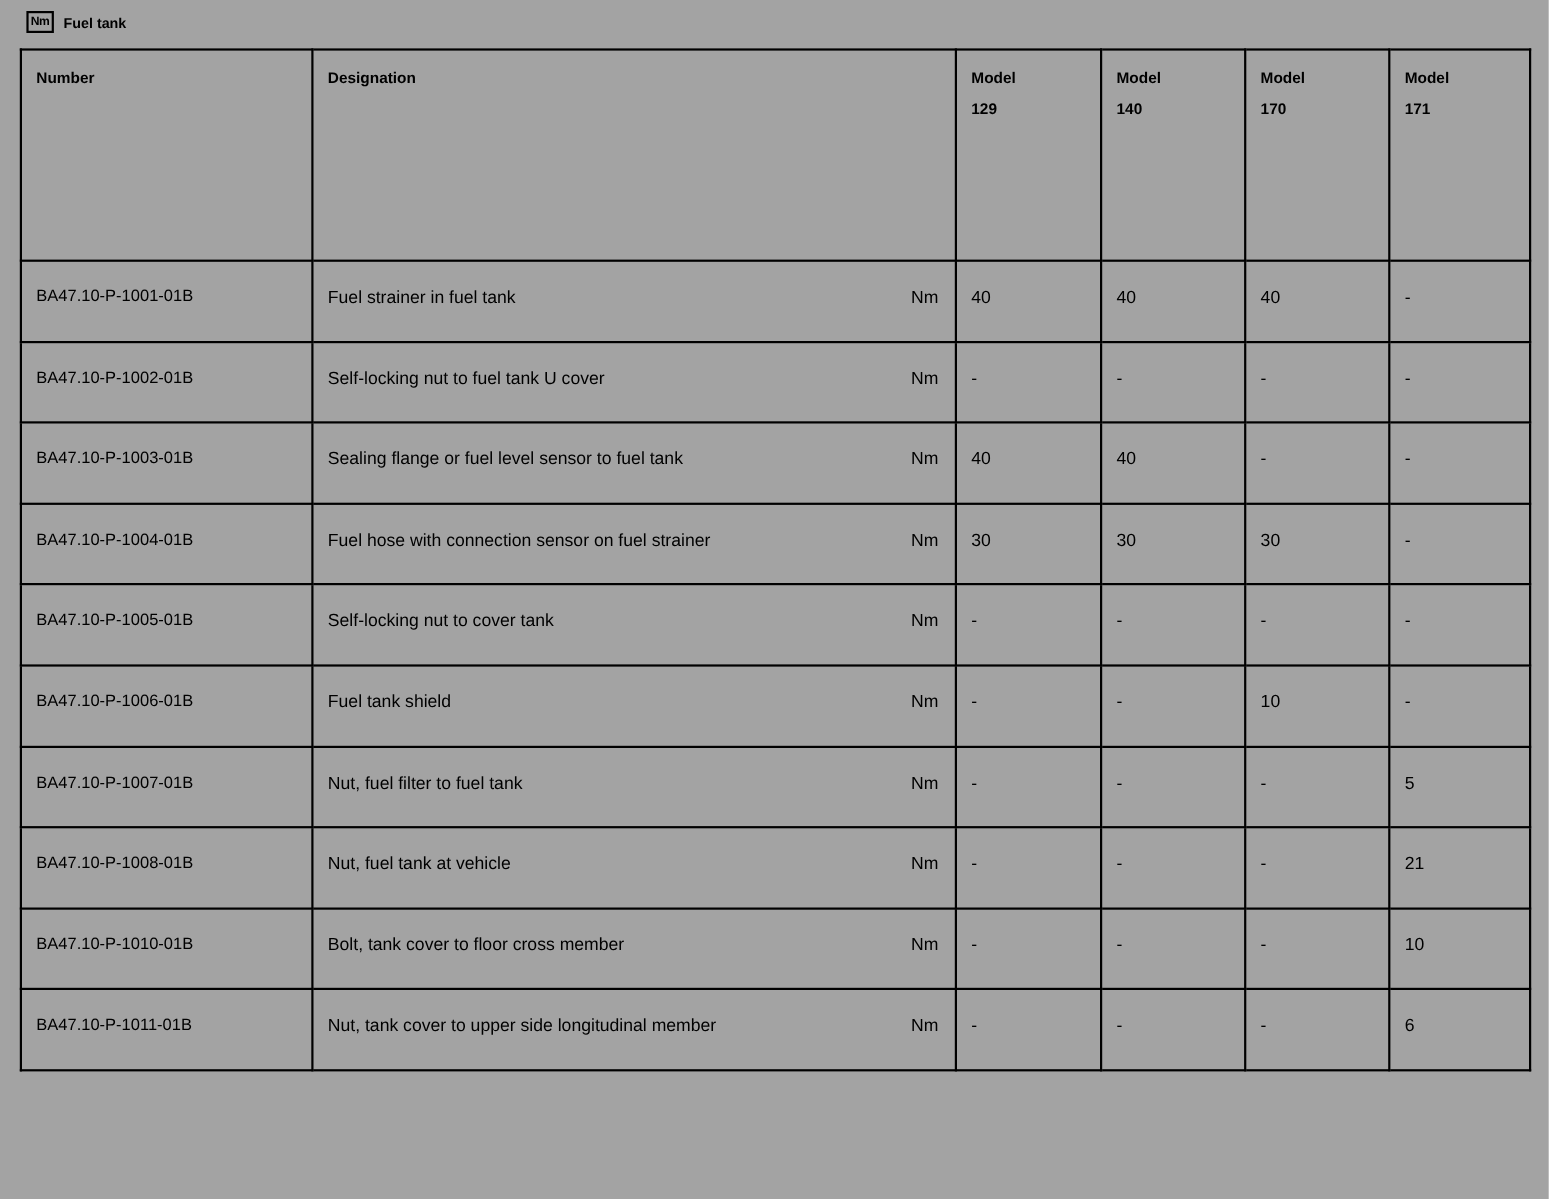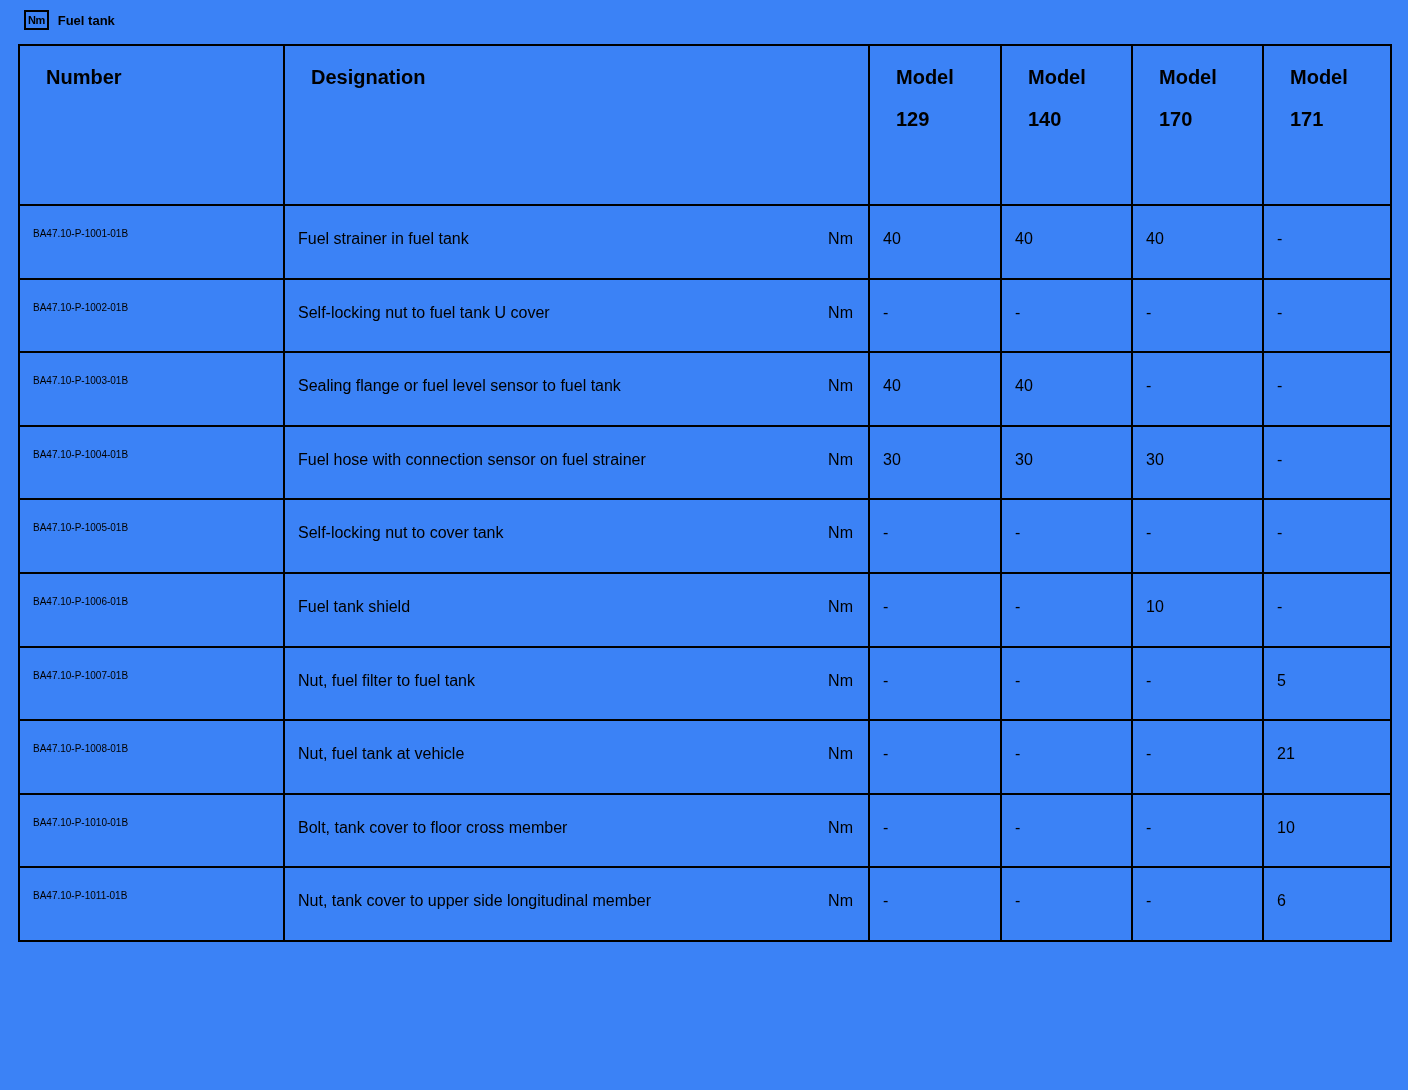--- a/index.html
+++ b/index.html
@@ -7,21 +7,21 @@
     padding: 0;
     background: #ffffff;
     color: #000000;
     font-family: "Liberation Sans", sans-serif;
   }
   .page {
     width: 1408px;
     height: 1090px;
     box-sizing: border-box;
     padding: 8px 18px 10px 18px;
-    background: #3b82f6;
+    background: #a3a3a3;
   }
   .title-bar {
     display: flex;
     align-items: center;
     gap: 9px;
     margin: 2px 0 14px 6px;
   }
   .nm-icon {
     border: 2px solid #000;
     font-weight: bold;
@@ -39,34 +39,34 @@
     table-layout: fixed;
     width: 1372px;
   }
   .spec-table th, .spec-table td {
     border: 2px solid #000;
     vertical-align: top;
     text-align: left;
     box-sizing: border-box;
   }
   .spec-table th {
-    font-size: 20px;
+    font-size: 14px;
     font-weight: bold;
-    padding: 10px 12px 10px 26px;
+    padding: 10px 12px 10px 13px;
     line-height: 2.1;
     white-space: pre-line;
-    height: 160px;
+    height: 192px;
   }
   .spec-table td {
     font-size: 16px;
     padding: 20px 12px 26px 13px;
     line-height: 1.6;
   }
   td.num-cell {
-    font-size: 10px;
+    font-size: 15px;
   }
   .des-wrap {
     display: flex;
     justify-content: space-between;
     align-items: flex-start;
     gap: 10px;
   }
   .des-text {
     max-width: 400px;
   }

